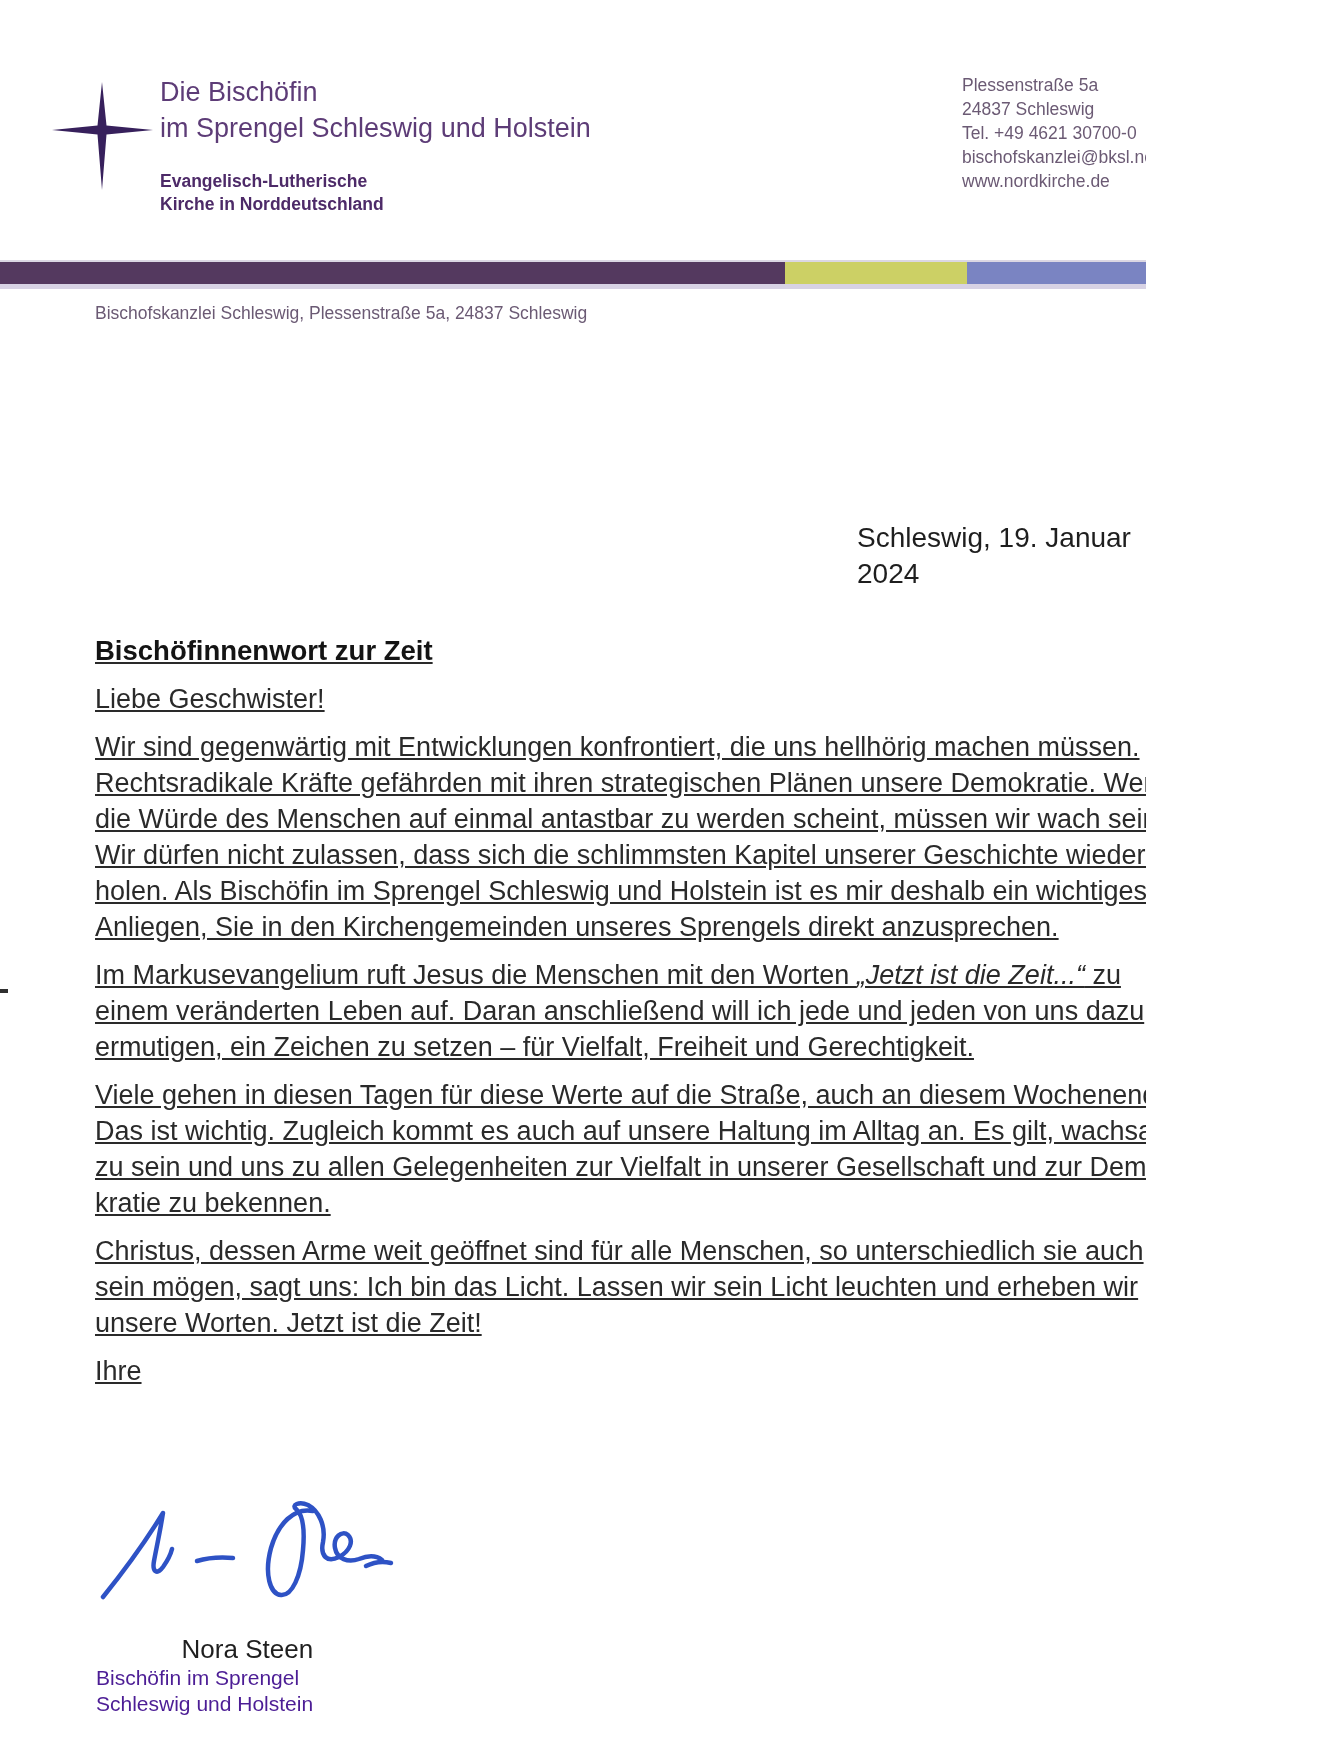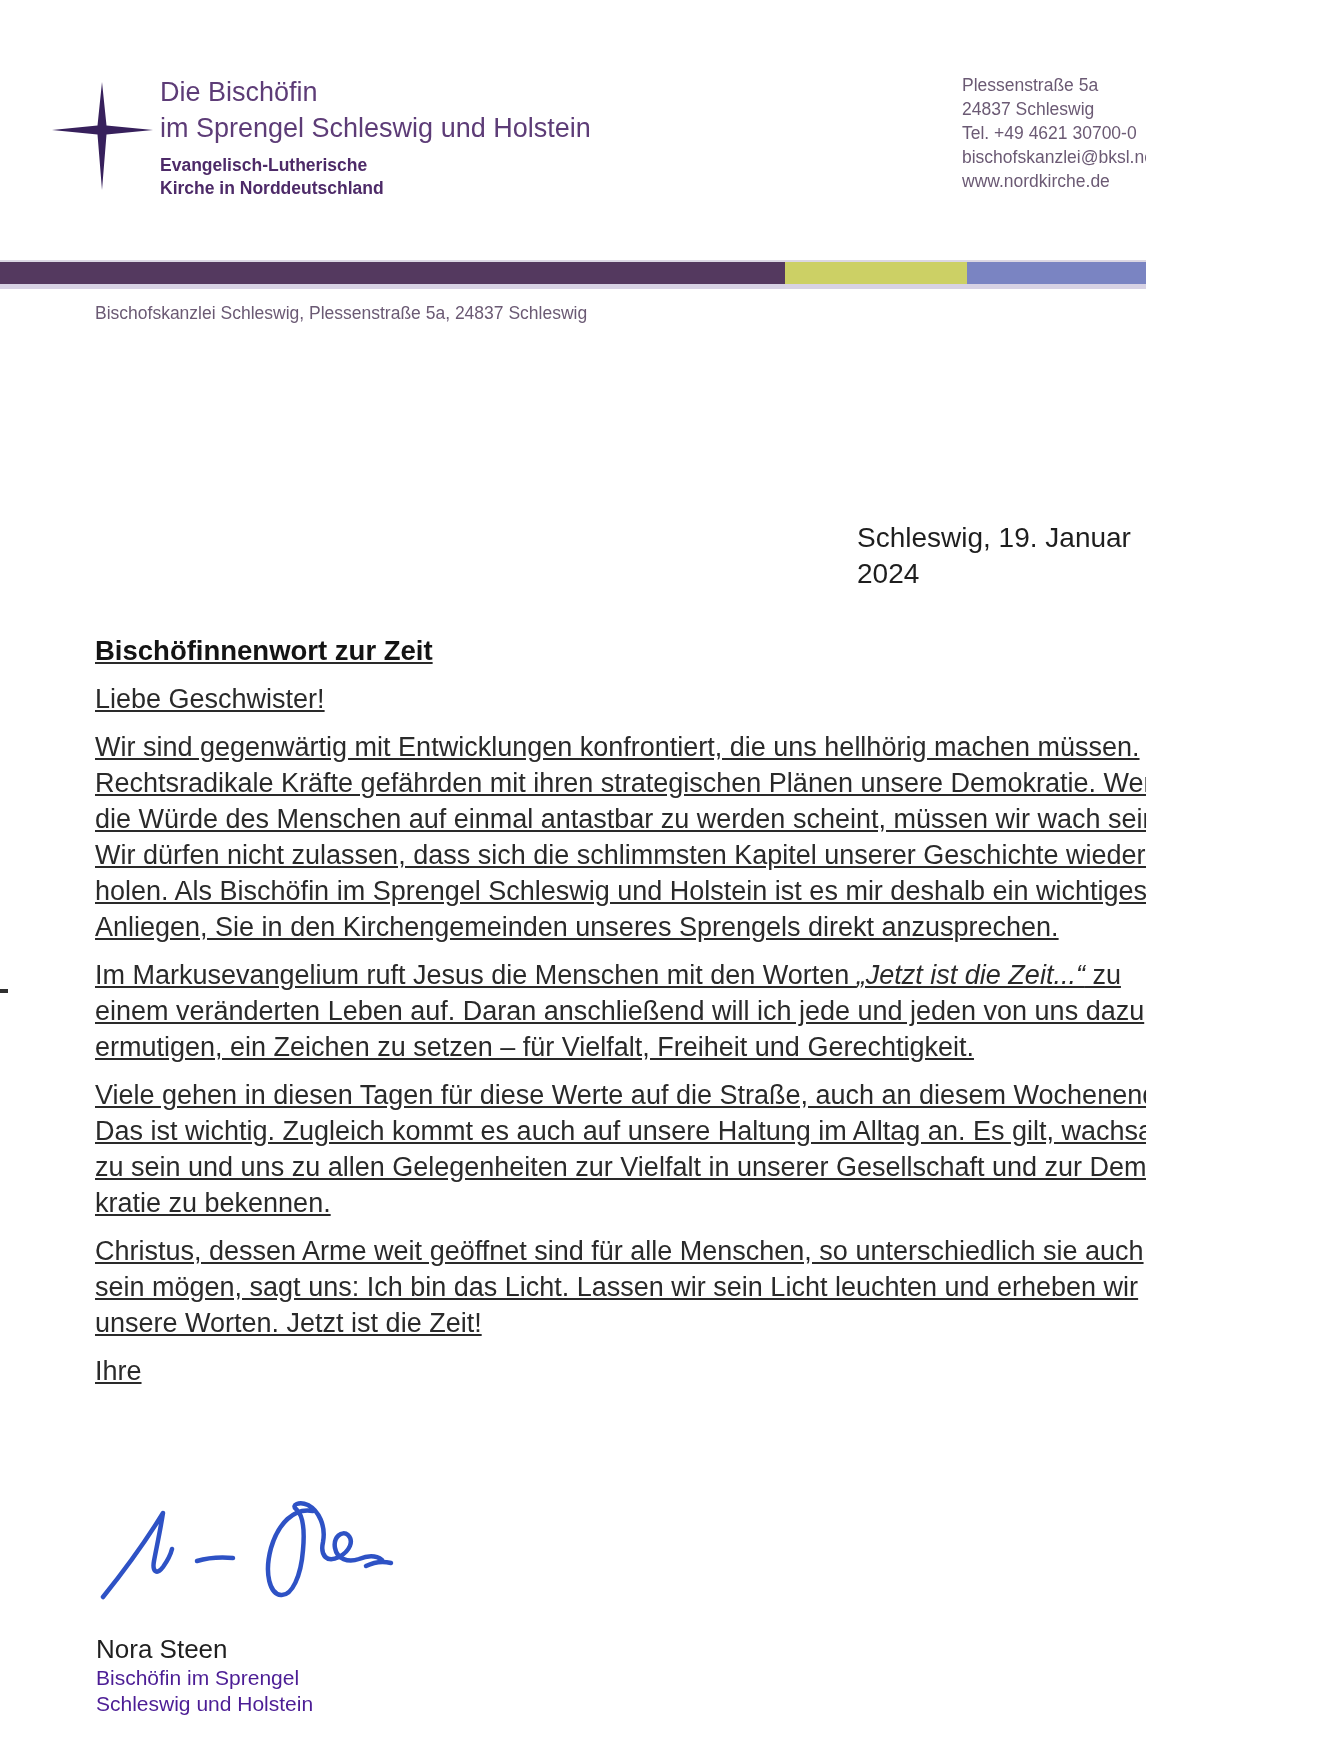--- a/index.html
+++ b/index.html
@@ -10,21 +10,21 @@
     background: #ffffff;
     font-family: "Liberation Sans", sans-serif;
     overflow: hidden;
   }
 
   
   .cross-svg { position: absolute; left: 48px; top: 74px; }
 
   .lh-text { position: absolute; left: 160px; top: 74px; }
   .lh-title { font-size: 27px; line-height: 36px; color: #5D3C77; }
-  .lh-org { margin-top: 8px; font-size: 17.5px; font-weight: bold; color: #4D2A68; line-height: 23px; }
+  .lh-org { margin-top: 24px; font-size: 17.5px; font-weight: bold; color: #4D2A68; line-height: 23px; }
 
   .contact { position: absolute; left: 962px; top: 73px; font-size: 17.5px; color: #6B5A74; line-height: 24px; }
 
   
   .bar-hairline { position: absolute; left: 0; top: 260px; width: 1323px; height: 2px; background: #DBD7E3; }
   .bar-seg { position: absolute; top: 262px; height: 22px; }
   .bar-purple { left: 0; width: 785px; background: #54395F; }
   .bar-green { left: 785px; width: 182px; background: #CCD065; }
   .bar-blue { left: 967px; width: 356px; background: #7A84C2; }
   .bar-strip { position: absolute; left: 0; top: 284px; width: 1323px; height: 5px; background: #D7D2E4; }
@@ -36,21 +36,21 @@
   
   .body-col { position: absolute; left: 95px; top: 633px; width: 1180px; font-size: 27px; color: #2A2A2A; text-decoration: underline; }
   .subject { margin: 0; font-size: 27.5px; font-weight: bold; color: #141414; line-height: 36px; }
   .body-col p { margin: 12px 0 0 0; line-height: 36px; white-space: pre; }
   .body-col p.salutation { }
   .it { font-style: italic; }
 
   
   .sig-svg { position: absolute; left: 100px; top: 1498px; }
   .sig-block { position: absolute; left: 96px; top: 1633px; }
-  .sig-name { font-size: 26px; color: #1f1f1f; line-height: 32px; }
+  .sig-name { font-size: 26px; color: #1f1f1f; line-height: 32px; text-align: right; }
   .sig-role { font-size: 21px; color: #4c1d95; line-height: 26px; }
 
   .fold-mark { position: absolute; left: 0; top: 989px; width: 8px; height: 4px; background: #2F2F2F; }
 </style>
 </head>
 <body>
 
 <div class="page">
 
   <svg class="cross-svg" width="112" height="124" viewBox="0 0 112 124" aria-hidden="true">

